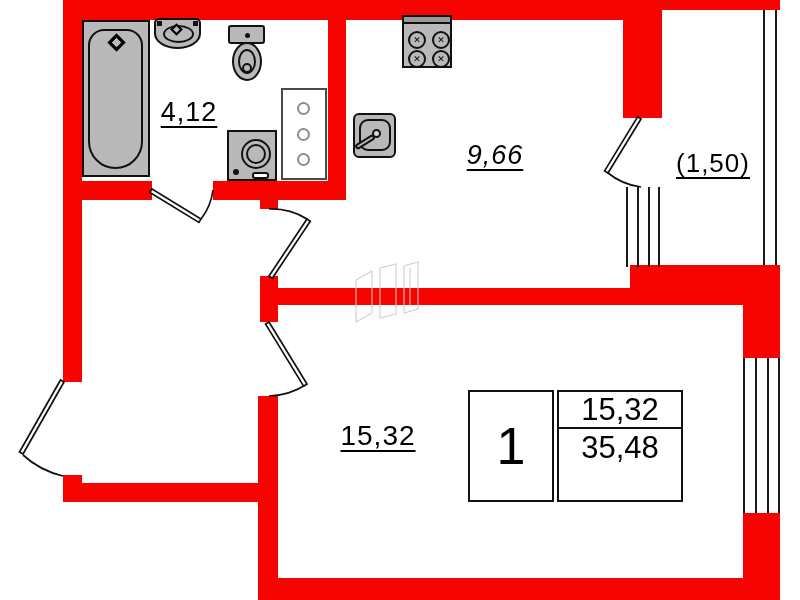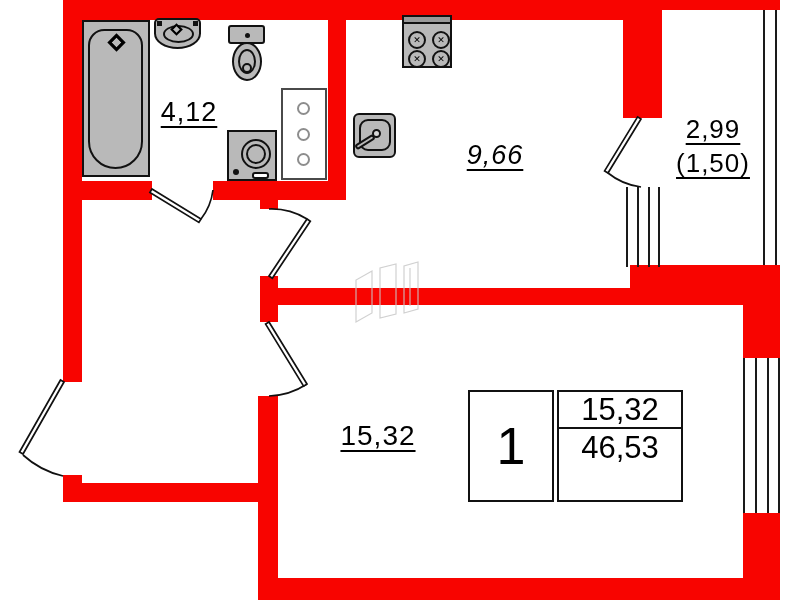--- a/index.html
+++ b/index.html
@@ -143,22 +143,21 @@
 
     <g>
       <path d="M 608 173 A 65 65 0 0 0 641 187" fill="none" stroke="#111" stroke-width="1.7"></path>
       <polygon points="641,119 608,173 604.6,170.9 637.6,116.9" fill="#fff" stroke="#111" stroke-width="1.7"></polygon>
     </g>
   </svg>
 
   <div class="room-label" style="left:139px;top:97px;width:100px;">4,12</div>
   <div class="room-label" style="left:445px;top:140px;width:100px;font-style:italic;">9,66</div>
   <div class="room-label" style="left:318px;top:420px;width:120px;font-size:28px;">15,32</div>
-  <div class="room-label balcony-label" style="left:663px;top:113px;width:100px;">2,99</div>
   <div class="room-label balcony-label" style="left:663px;top:147px;width:100px;">(1,50)</div>
 
   <div class="infotable unit-number" style="left:468px;top:390px;width:86px;height:112px;">1</div>
   <div class="infotable" style="left:557px;top:390px;width:126px;height:112px;">
     <div class="trow">15,32</div>
-    <div class="trow">46,53</div>
+    <div class="trow">35,48</div>
   </div>
 
 </div>
 
 </body></html>

